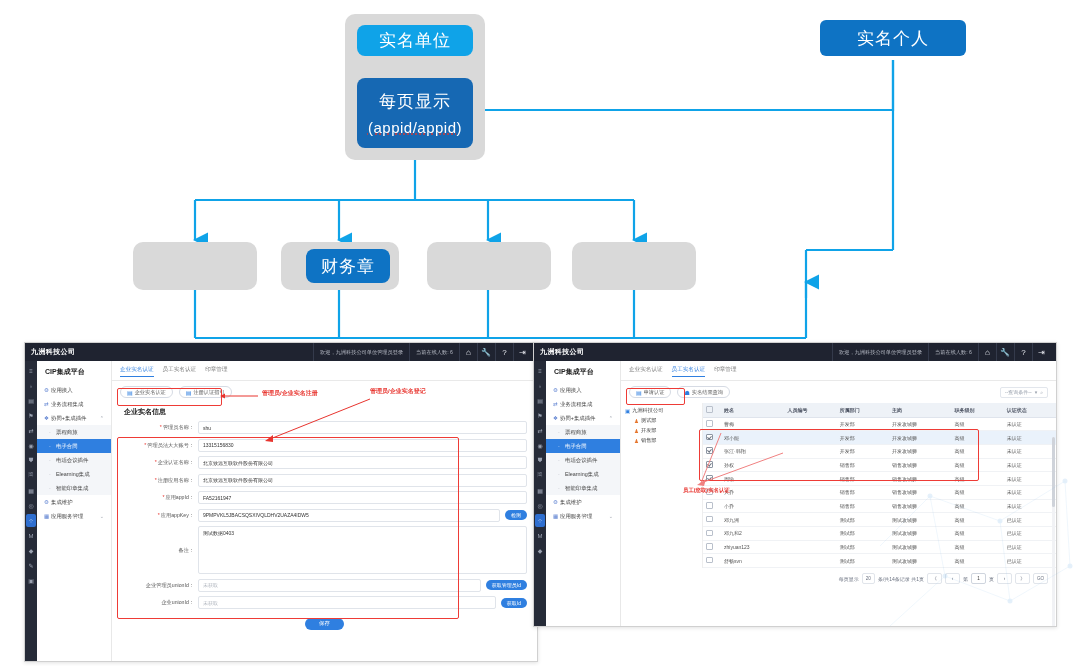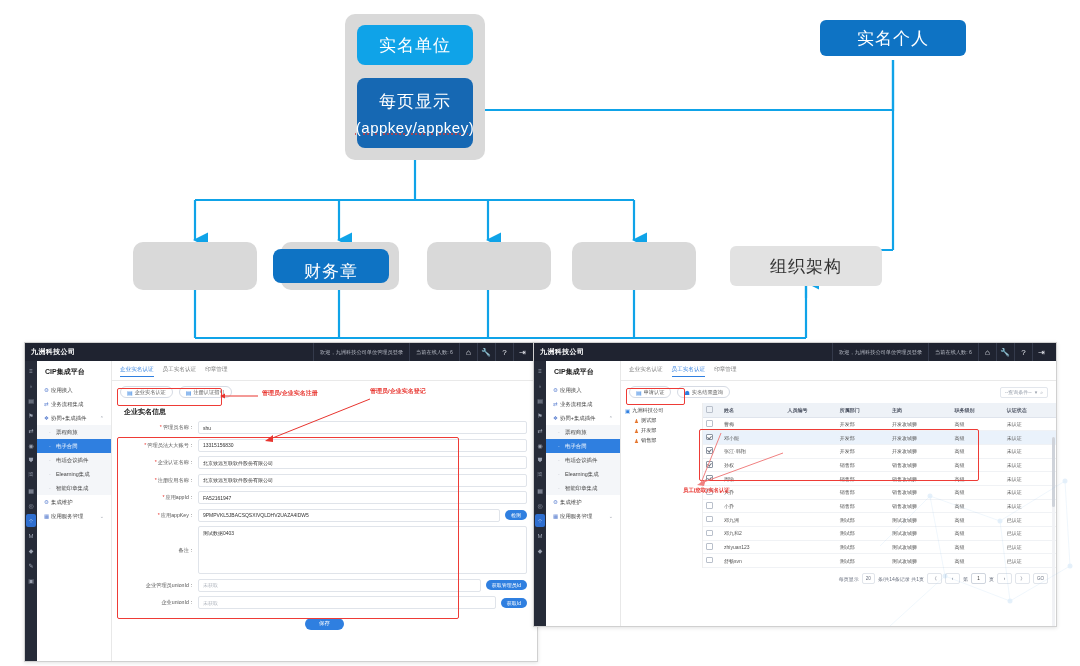--- a/index.html
+++ b/index.html
@@ -123,46 +123,43 @@
 
     <path d="M195,290 L195,338" stroke="#0fa3e8" stroke-width="2.2" fill="none"></path>
     <path d="M195,338 L806,338" stroke="#0fa3e8" stroke-width="2.2" fill="none"></path>
     <path d="M339,290 L339,338" stroke="#0fa3e8" stroke-width="2.2" fill="none"></path>
     <path d="M488,290 L488,338" stroke="#0fa3e8" stroke-width="2.2" fill="none"></path>
     <path d="M634,290 L634,338" stroke="#0fa3e8" stroke-width="2.2" fill="none"></path>
     <path d="M806,290 L806,338" stroke="#0fa3e8" stroke-width="2.2" fill="none"></path>
   </svg>
 
   <div class="node shell" style="left:345px;top:14px;width:140px;height:146px;"></div>
-  <div class="node pill blue-light" style="left:357px;top:25px;width:116px;height:40px;">
+  <div class="node pill blue-light" style="left:357px;top:25px;width:116px;height:31px;">
     <span class="l1">实名单位</span>
   </div>
   <div class="node pill blue-dark" style="left:357px;top:78px;width:116px;height:70px;">
     <span class="l1">每页显示</span>
-    <span class="l2">(appkey/appkey)</span>
+    <span class="l2">(appid/appid)</span>
   </div>
 
   <div class="node pill blue-mid" style="left:820px;top:20px;width:146px;height:36px;border-radius:6px;">
     <span class="l1">实名个人</span>
   </div>
 
   <div class="node shell" style="left:133px;top:242px;width:124px;height:48px;"></div>
 
   <div class="node shell" style="left:281px;top:242px;width:118px;height:48px;"></div>
-  <div class="node pill blue-mid" style="left:273px;top:249px;width:116px;height:34px;justify-content:flex-end;">
+  <div class="node pill blue-mid" style="left:306px;top:249px;width:84px;height:34px;">
     <span class="l1">财务章</span>
   </div>
 
   <div class="node shell" style="left:427px;top:242px;width:124px;height:48px;"></div>
 
   <div class="node shell" style="left:572px;top:242px;width:124px;height:48px;"></div>
 
-  <div class="node grey-node" style="left:730px;top:246px;width:152px;height:40px;">
-    <span>组织架构</span>
-  </div>
 </div>
 
 <div class="shot" style="left:24px;top:342px;width:512px;height:318px;">
   <div class="topbar">
     <span class="brand">九洲科技公司</span>
     <span class="spacer"></span>
     <span class="tb-item">欢迎，九洲科技公司单位管理员登录</span>
     <span class="tb-item">当前在线人数: 6</span>
     <span class="tb-ico">⌂</span>
     <span class="tb-ico">🔧</span>

